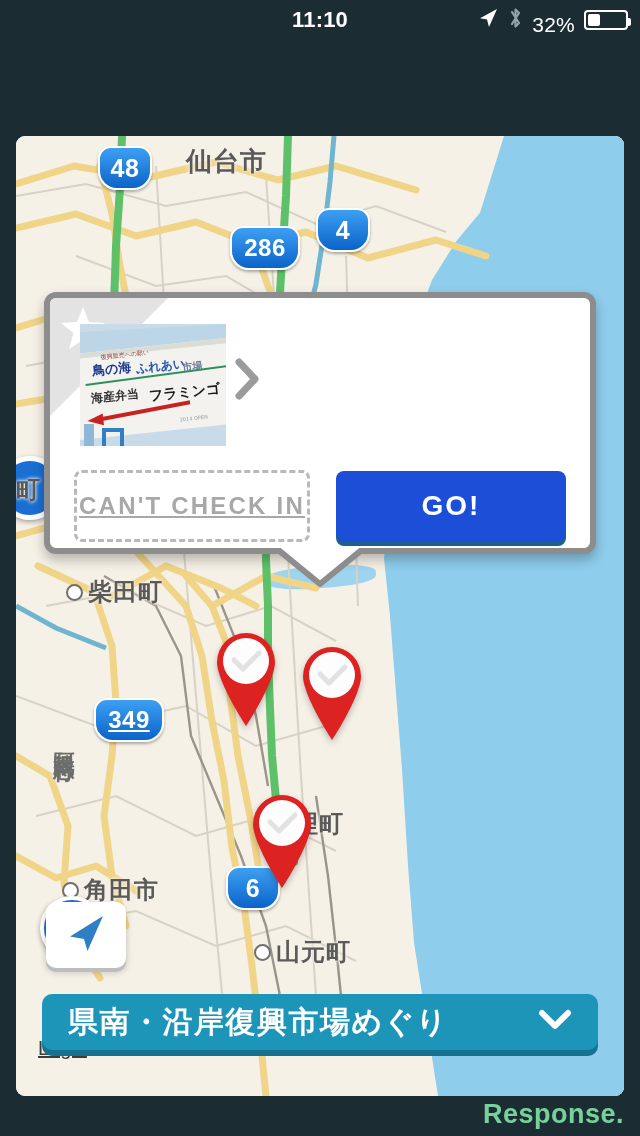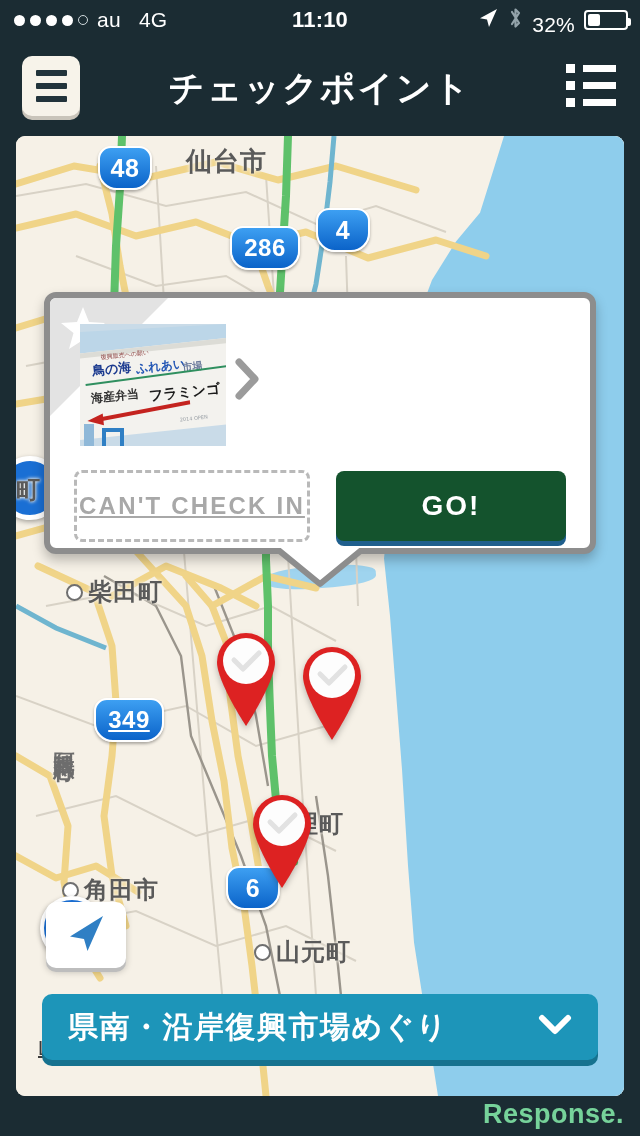--- a/index.html
+++ b/index.html
@@ -137,100 +137,67 @@
   .chev{flex:0 0 34px;margin-left:6px;}
   .card-actions{display:flex;align-items:center;gap:26px;margin-top:24px;padding:0 4px;}
   .btn-cant{
     flex:1;height:66px;border:3px dashed #b9b9b9;border-radius:8px;background:#fff;
     color:#a8a8a8;font-size:24px;font-weight:600;letter-spacing:2.2px;
     display:flex;align-items:center;justify-content:center;cursor:pointer;
     font-family:"Liberation Sans",sans-serif;
     text-decoration:underline;
   }
   .btn-go{
-    flex:1;height:70px;border:0;border-radius:8px;background:#14532d;
+    flex:1;height:70px;border:0;border-radius:8px;background:#1d4ed8;
     box-shadow:0 5px 0 #1f5f8d;
     color:#fff;font-size:28px;font-weight:700;letter-spacing:2px;
     display:flex;align-items:center;justify-content:center;cursor:pointer;
     font-family:"Liberation Sans",sans-serif;
   }
   .tail{position:absolute;left:50%;margin-left:-44px;top:256px;width:88px;height:40px;}
 
   
   .course-bar{
-    position:absolute;left:42px;top:994px;width:556px;height:66px;
+    position:absolute;left:42px;top:994px;width:556px;height:56px;
     background:#1d95b9;border-radius:10px;box-shadow:0 6px 0 #16728f;
     display:flex;align-items:center;padding:0 26px;box-sizing:border-box;cursor:pointer;
   }
   .course-label{flex:1;color:#fff;font-size:30px;font-weight:700;letter-spacing:1.5px;}
   .course-chev{flex:0 0 34px;}
 
   .watermark{
     position:absolute;right:16px;bottom:6px;color:#86efac;font-size:27px;
     font-weight:700;letter-spacing:.5px;opacity:.85;
   }
 </style>
 </head>
 <body>
 
 <div class="phone">
 
   <div class="statusbar">
-    <div class="sb-left">
-      <span class="dots">
-        <i class="dot"></i>
-          <i class="dot"></i>
-          <i class="dot"></i>
-          <i class="dot"></i>
-          <i class="dot hollow"></i>
-      </span>
-      <span class="sb-carrier">au</span>
-      <span class="sb-net">4G</span>
-    </div>
     <div class="sb-time">11:10</div>
     <div class="sb-right">
       <span class="loc-arrow">
         <svg width="22" height="22" viewBox="0 0 22 22">
             <path d="M20 2 L3 11.2 L10 12.6 L12 20 Z" fill="#ffffff"></path>
           </svg>
       </span>
       <span class="bt">
         <svg width="15" height="24" viewBox="0 0 15 24">
           <path d="M4 6 L11 17 L7.5 20.5 L7.5 3.5 L11 7 L4 18" fill="none" stroke="#93a3aa" stroke-width="2.2" stroke-linejoin="round" stroke-linecap="round"></path>
         </svg>
       </span>
       <span class="sb-batt-pct">32%</span>
       <span class="batt">
         <i class="batt-fill" id="battfill" style="width: 11.52px;"></i>
       </span>
     </div>
   </div>
 
-  <div class="navbar">
-    <div class="menu-btn">
-      <i></i>
-      <i></i>
-      <i></i>
-    </div>
-    <div class="nav-title">チェックポイント</div>
-    <div class="list-btn">
-      <div class="list-row">
-          <b></b>
-          <s></s>
-        </div>
-      <div class="list-row">
-          <b></b>
-          <s></s>
-        </div>
-      <div class="list-row">
-          <b></b>
-          <s></s>
-        </div>
-    </div>
-  </div>
 
   <div class="map">
     <div class="land"></div>
     <div class="sea"></div>
     <div class="bay"></div>
 
     <svg class="roads" viewBox="0 0 608 960" preserveAspectRatio="none">
 
       <g stroke="#d8d2c6" stroke-width="2" fill="none">
         <path d="M0 60 L70 48 L150 70 L230 56 L300 88 L360 70 L430 96"></path>

